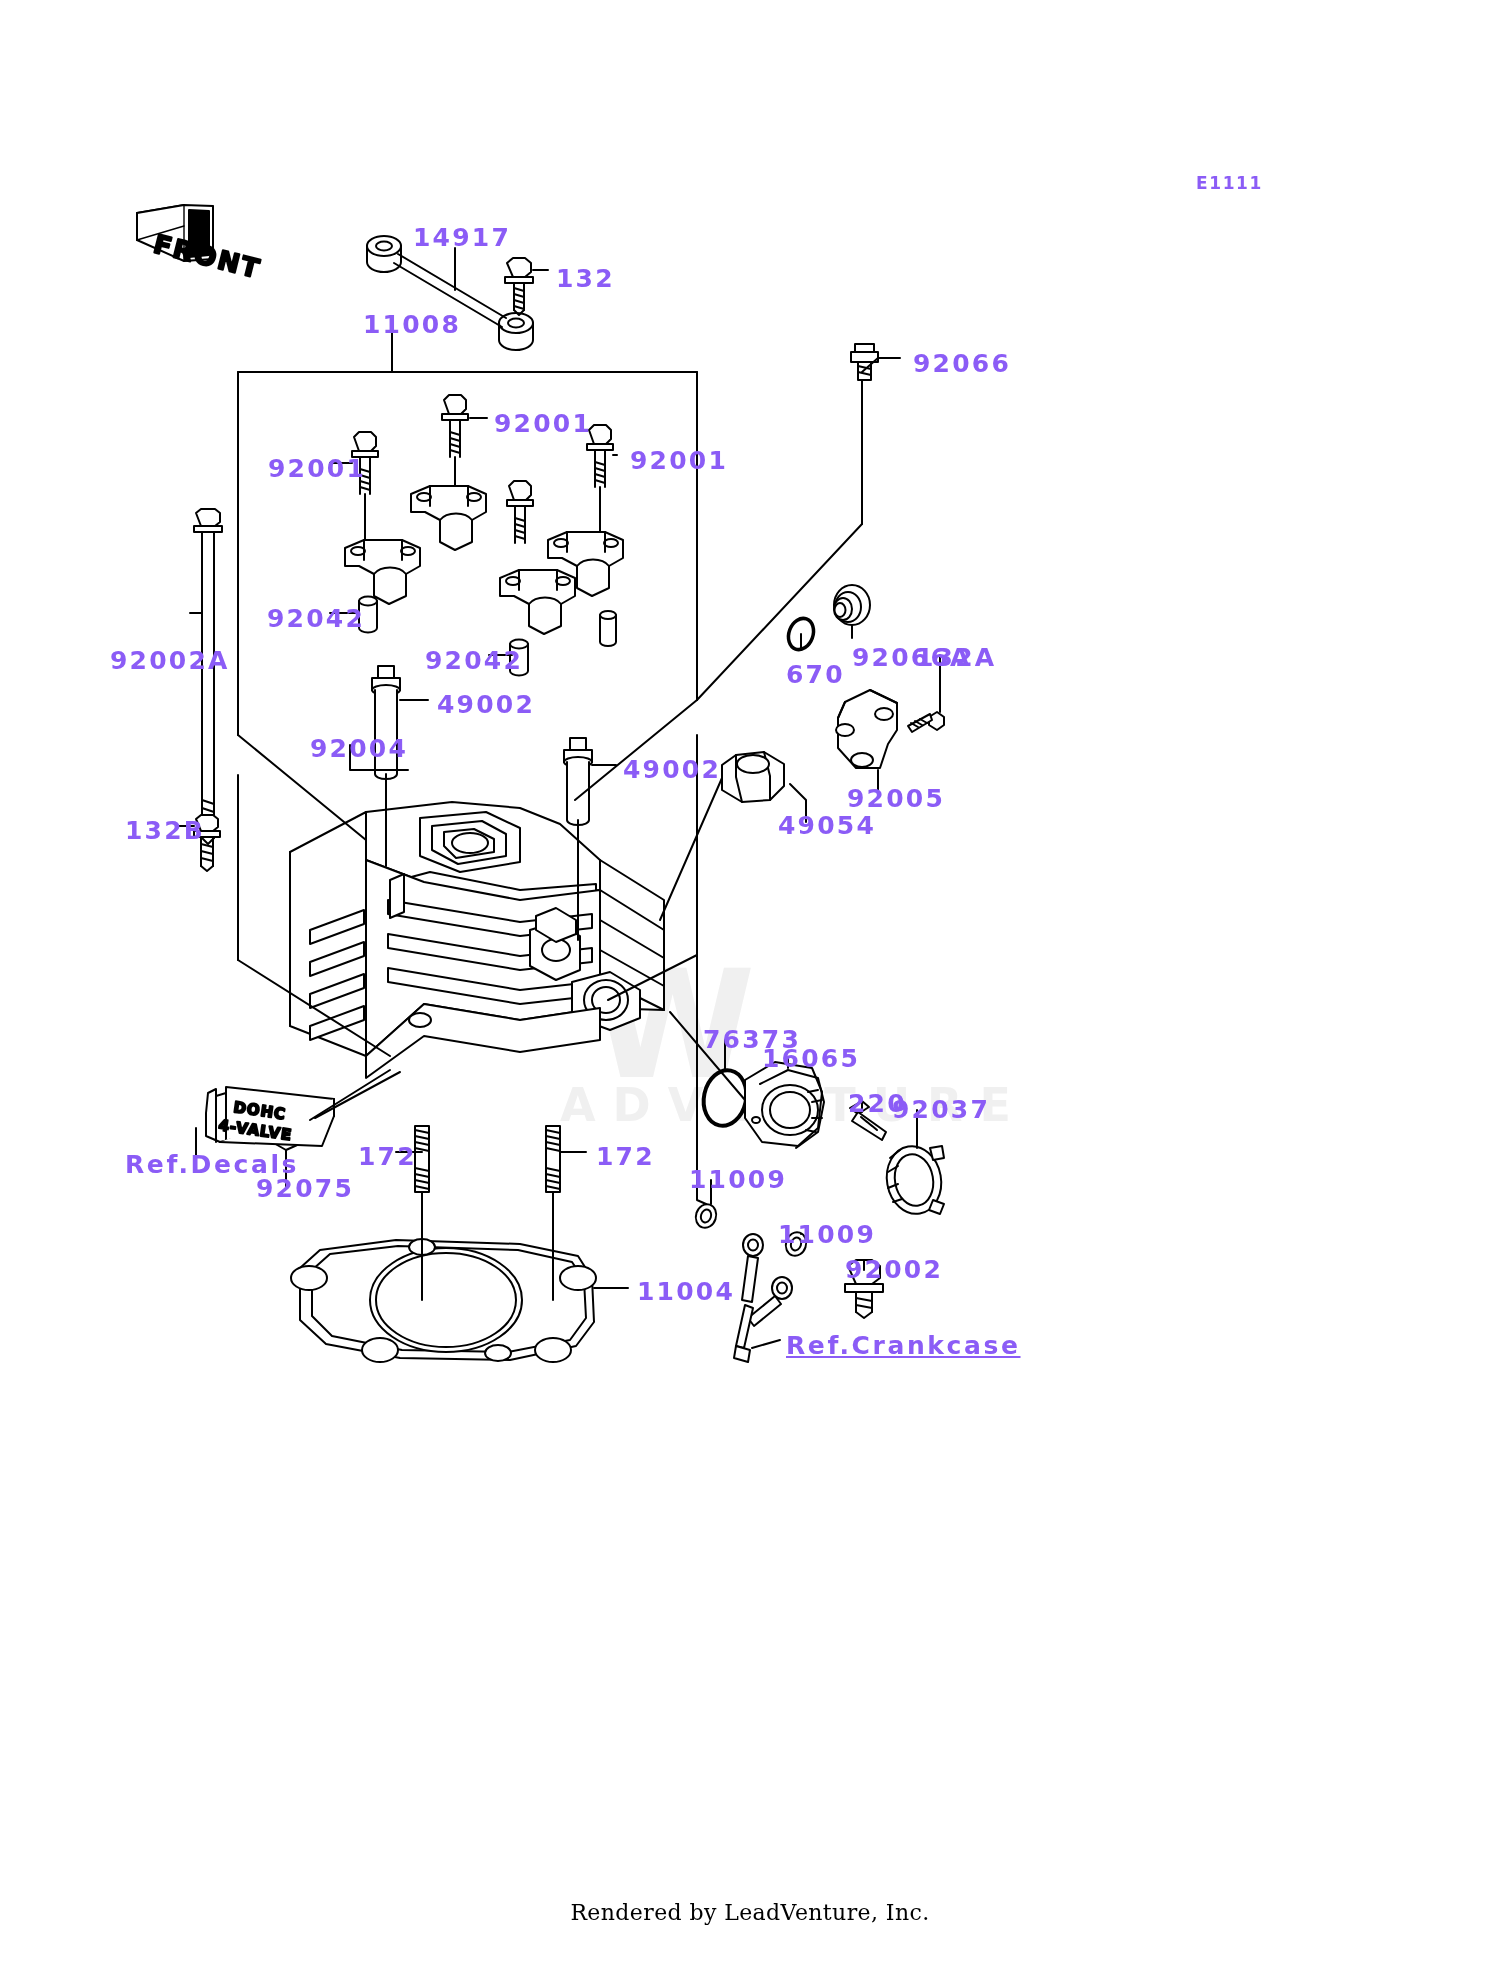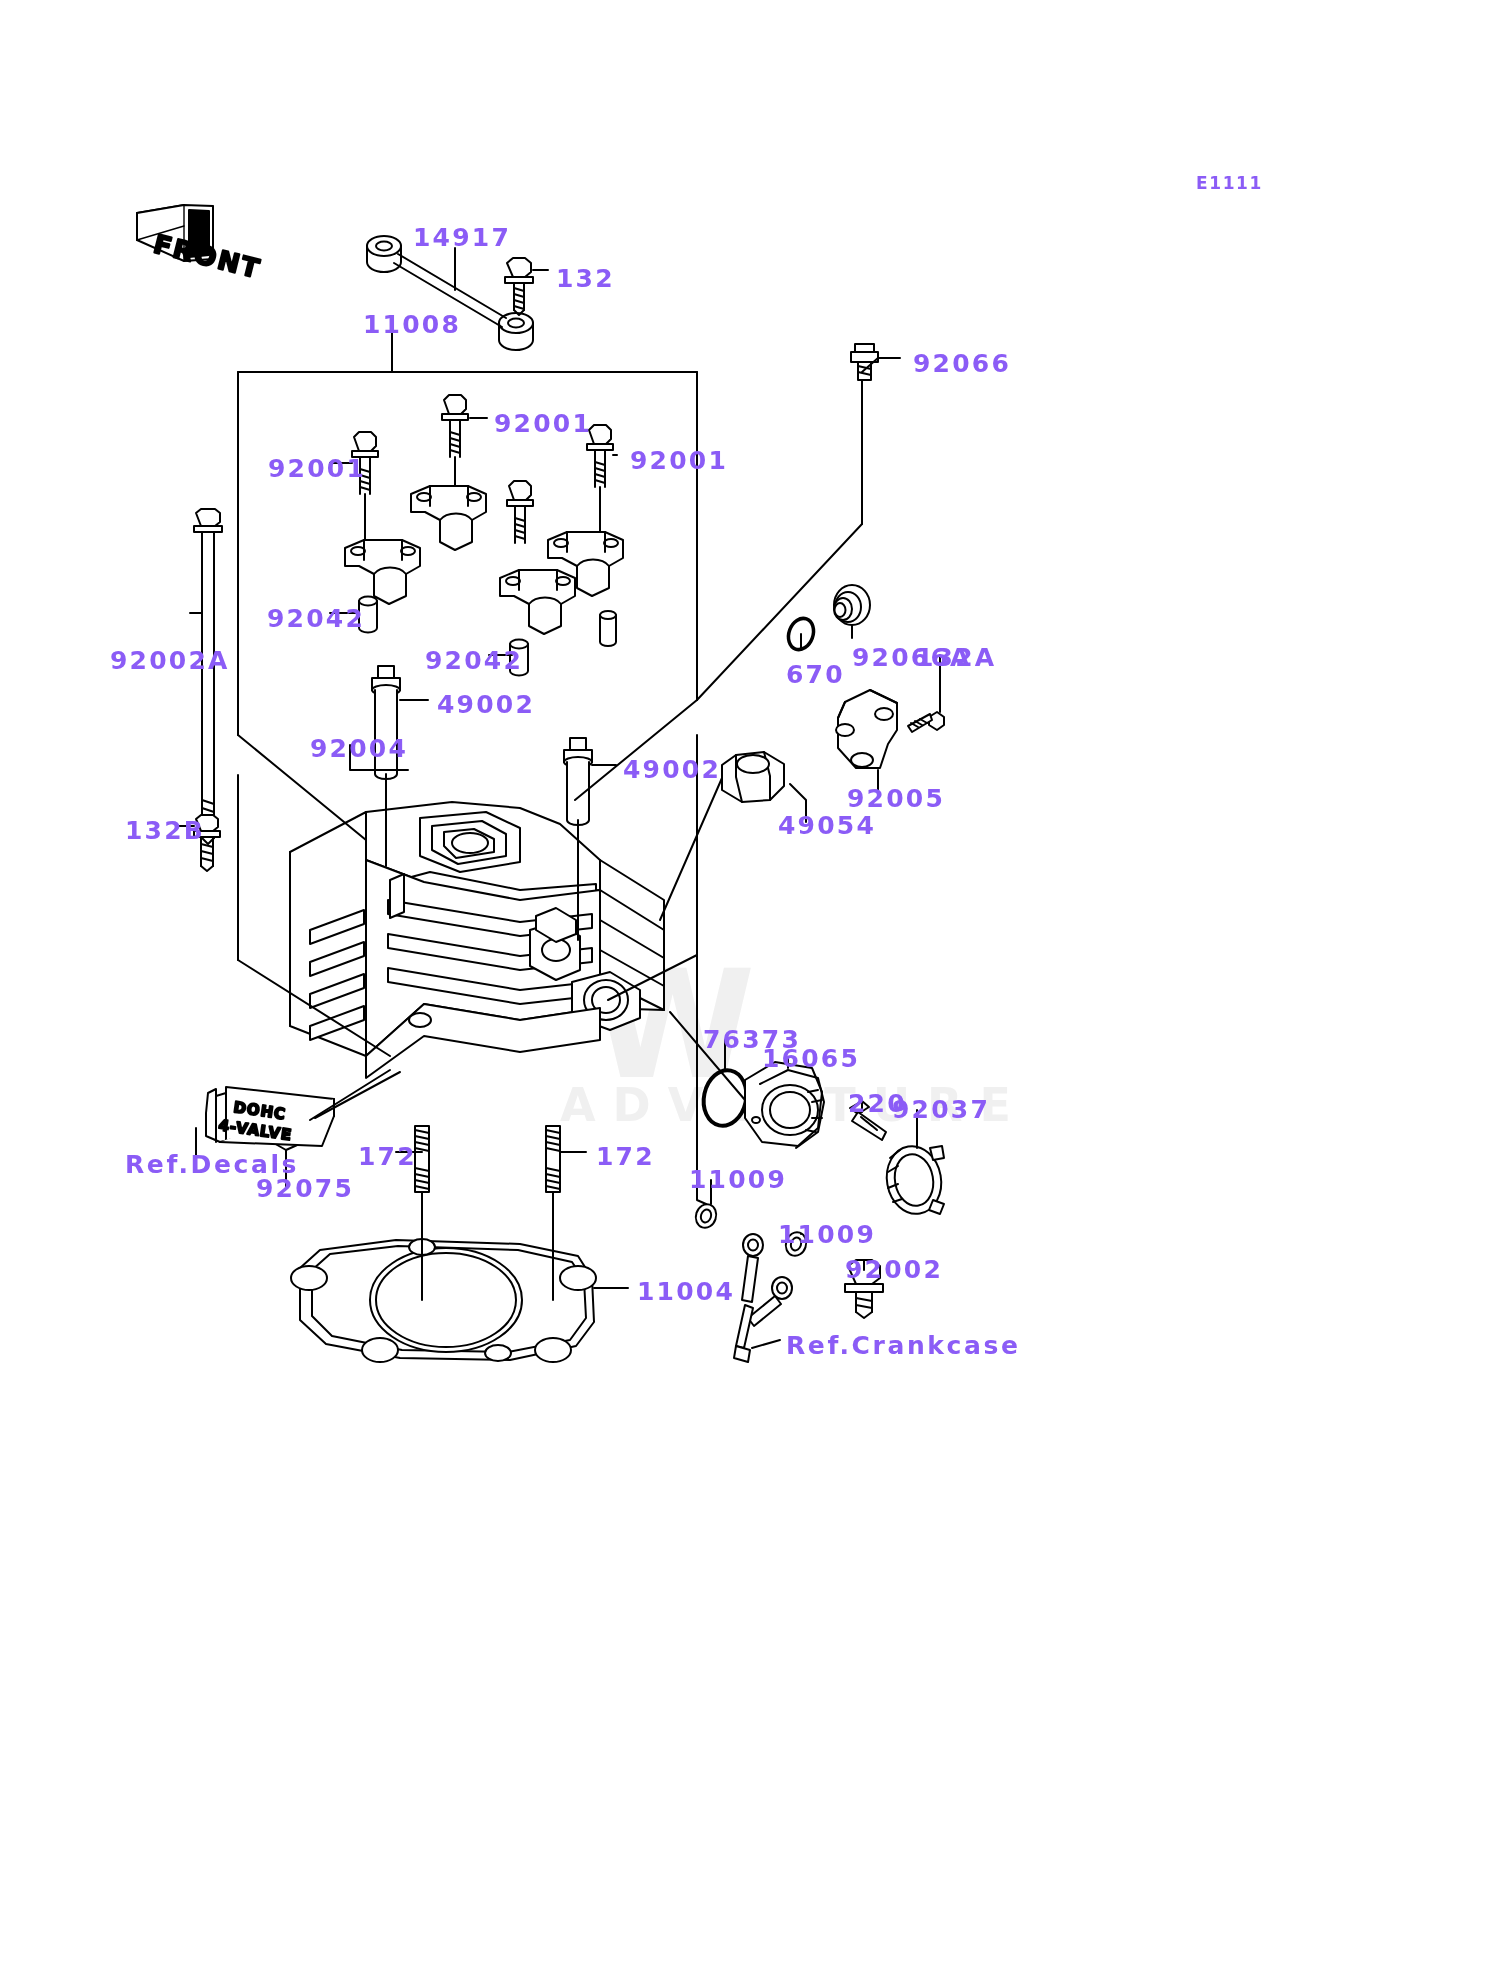--- a/index.html
+++ b/index.html
@@ -422,18 +422,19 @@
       <div class="lbl" style="left: 848px; top: 1091px;">220</div>
       <div class="lbl" style="left: 892px; top: 1097px;">92037</div>
       <div class="lbl" style="left: 358px; top: 1144px;">172</div>
       <div class="lbl" style="left: 596px; top: 1144px;">172</div>
       <div class="lbl" style="left: 689px; top: 1167px;">11009</div>
       <div class="lbl" style="left: 778px; top: 1222px;">11009</div>
       <div class="lbl" style="left: 845px; top: 1257px;">92002</div>
       <div class="lbl ref" style="left: 125px; top: 1152px;">Ref.Decals</div>
       <div class="lbl" style="left: 256px; top: 1176px;">92075</div>
       <div class="lbl" style="left: 637px; top: 1279px;">11004</div>
-      <div class="lbl ref" style="left: 786px; top: 1333px;">Ref.Crankcase</div>
+      <div class="lbl ref" style="left: 786px; top: 1333px; text-decoration: underline;">Ref.Crankcase</div>
     </div>
 
+  <div class="footer">Rendered by LeadVenture, Inc.</div>
 
   <div class="lbl sm" id="codeLbl" style="left:1196px;top:175px;">E1111</div>
 </div>
 
 </body></html>

